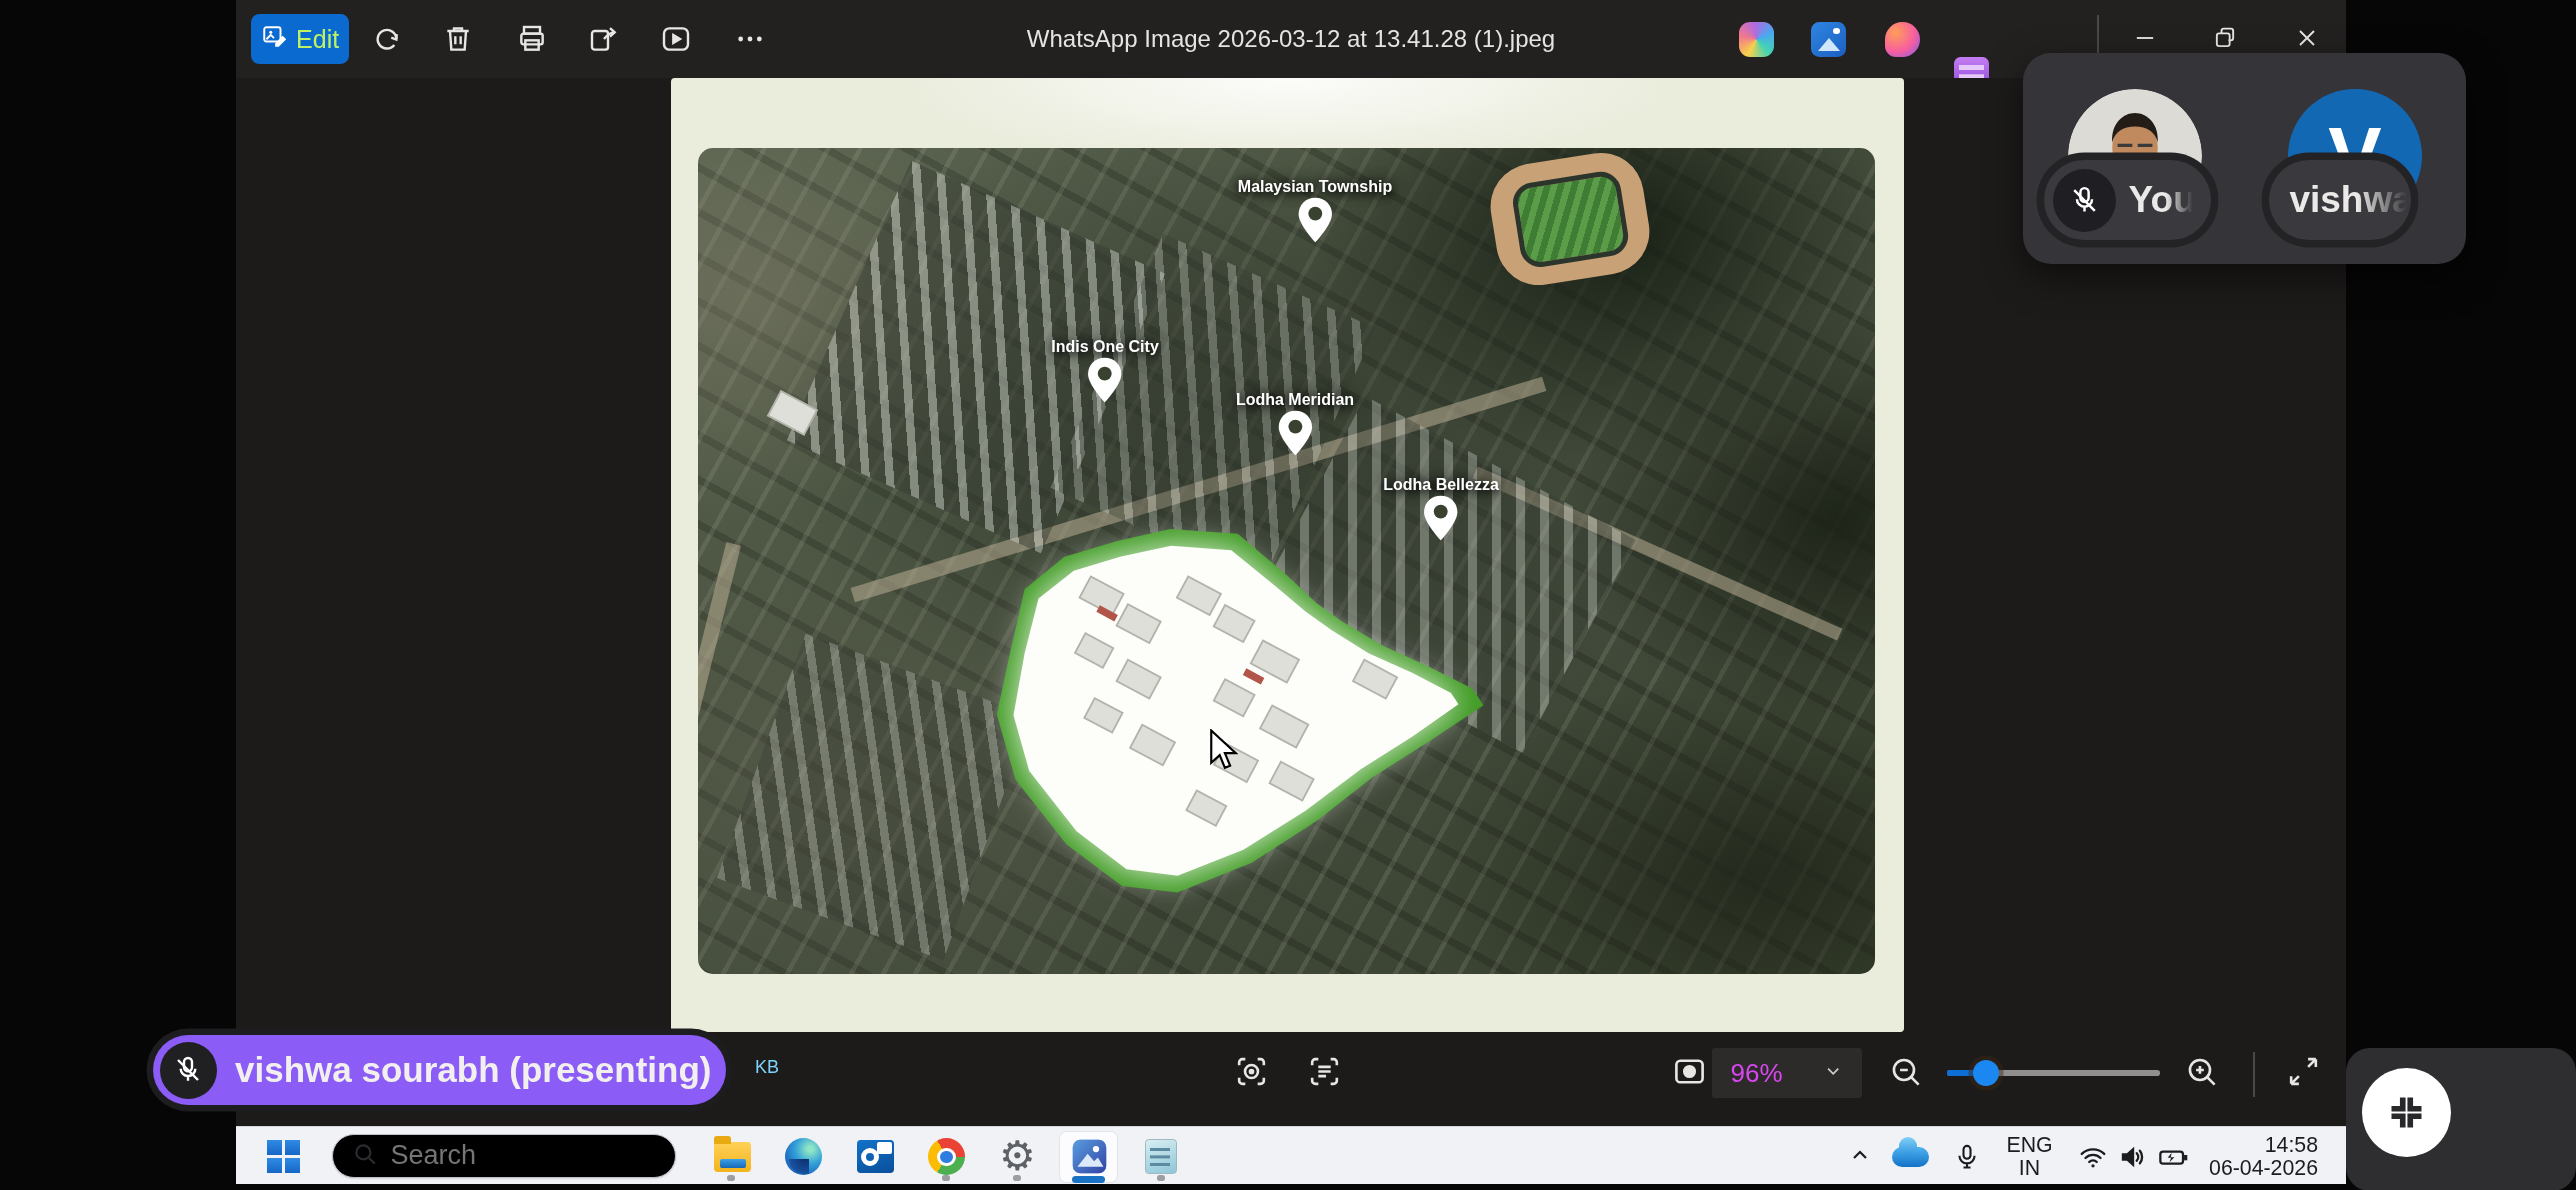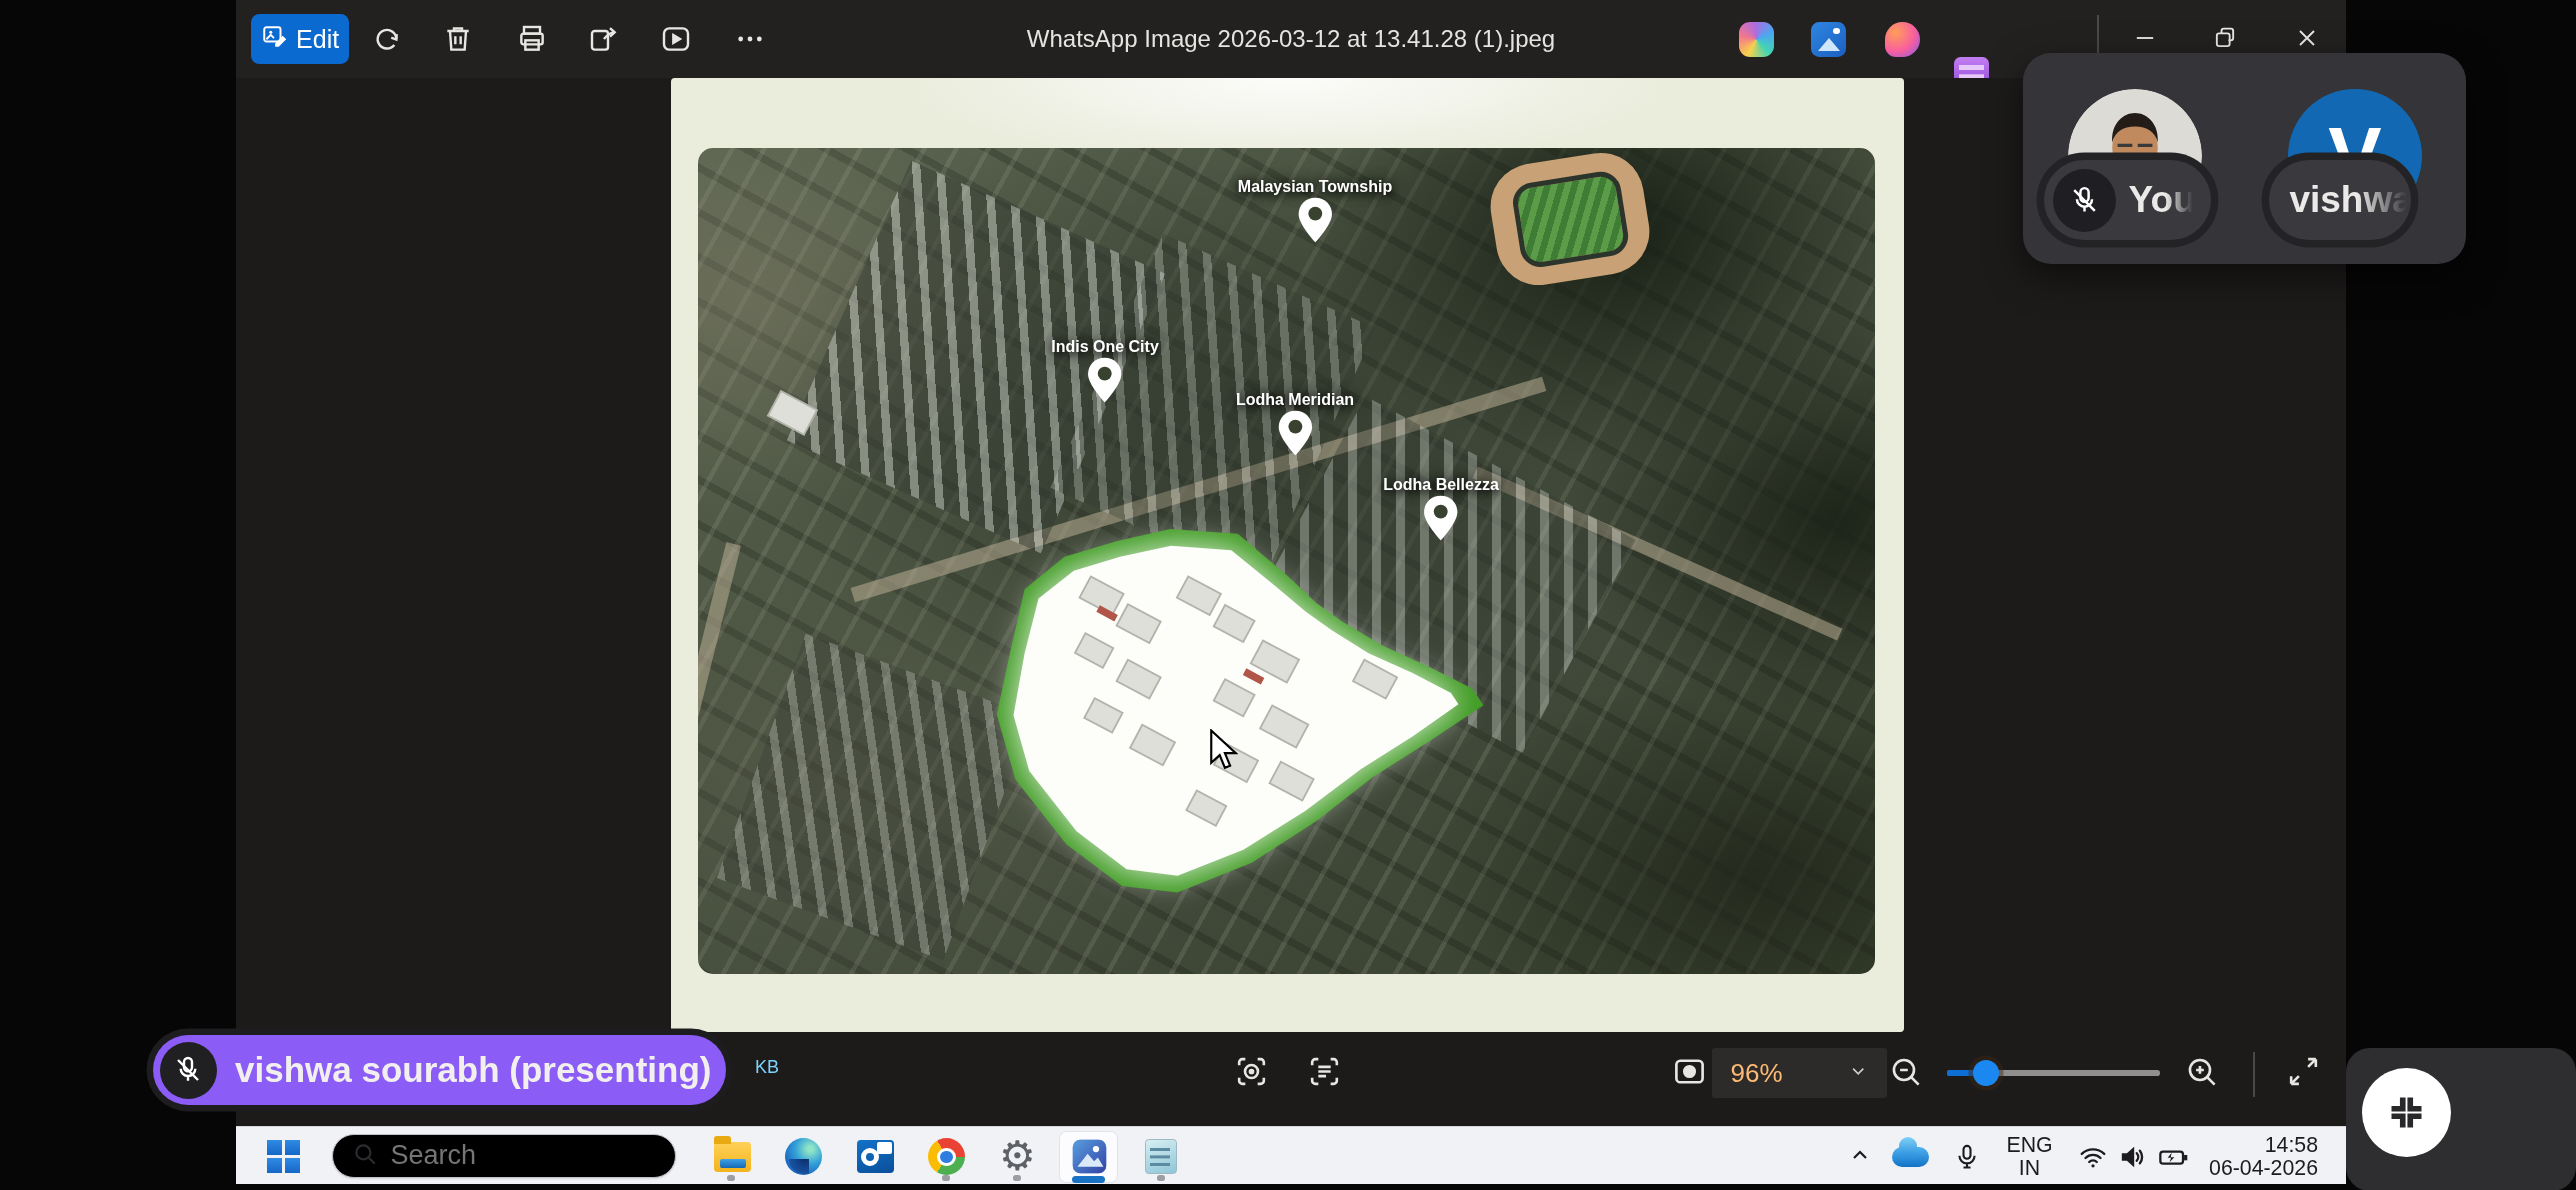--- a/index.html
+++ b/index.html
@@ -6,21 +6,21 @@
   html,body { background:#000; }
   body { font-family:"Liberation Sans", sans-serif; }
   .screen { position:relative; width:2576px; height:1191px; background:#060606; overflow:hidden; }
 
   
   .shared { position:absolute; left:236px; top:0; width:2110px; height:1184px; background:#1d1b1a; }
 
   
   .titlebar { position:absolute; left:0; top:0; width:100%; height:78px; background:#232120; }
   .edit-btn { position:absolute; left:15px; top:14px; width:98px; height:50px; border-radius:8.3px;
-              background:#0b6ad0; color:#ffffff; display:flex; align-items:center; justify-content:center;
+              background:#0b6ad0; color:#bef264; display:flex; align-items:center; justify-content:center;
               gap:9.3px; font-size:25px; }
   .tbtn { position:absolute; top:16.7px; width:45px; height:45px; display:flex; align-items:center; justify-content:center; border-radius:7.4px; }
   .tbtn svg { display:block; }
   .win-title { position:absolute; left:0; right:0; top:0; height:78px; display:flex; align-items:center; justify-content:center;
                color:#e6e4e1; font-size:24px; pointer-events:none; }
   .appico { position:absolute; top:22px; width:35px; height:35px; border-radius:8.3px; }
   .tb-divider { position:absolute; left:1861px; top:15px; width:1.9px; height:48px; background:#4a4848; }
   .winctl { position:absolute; top:15px; width:52px; height:48px; display:flex; align-items:center; justify-content:center; color:#e8e8e8; }
 
   
@@ -59,22 +59,22 @@
                     background:repeating-linear-gradient(115deg,#3e7d33 0 6.5px,#5a9c47 6.5px 13px); }
   .siteplan { position:absolute; left:0; top:0; }
   .pin { position:absolute; transform:translate(-50%,0); display:flex; flex-direction:column; align-items:center; }
   .pin-label { color:#fff; font-size:16px; font-weight:bold; white-space:nowrap;
                text-shadow:0 0 15px rgba(0,0,0,.95), 0 1.9px 7.4px rgba(0,0,0,.85); }
   .cursor { position:absolute; }
 
   
   .status-text { position:absolute; color:#7dd3fc; font-size:18px; }
   .sbtn { position:absolute; width:48px; height:48px; top:1049px; display:flex; align-items:center; justify-content:center; border-radius:7.4px; }
-  .zoom-pct { position:absolute; left:1476px; top:1048px; width:175px; height:50px; background:#2c2b2a; border-radius:3px;
-              color:#fdba74; font-size:26px; display:flex; align-items:center; justify-content:space-between; padding:0 18.5px; }
+  .zoom-pct { position:absolute; left:1476px; top:1048px; width:150px; height:50px; background:#2c2b2a; border-radius:3px;
+              color:#d946ef; font-size:26px; display:flex; align-items:center; justify-content:space-between; padding:0 18.5px; }
   .slider { position:absolute; left:1711px; top:1070px; width:213px; height:5.6px; background:#8f8f8f; border-radius:2.8px; }
   .slider .fill { position:absolute; left:0; top:0; height:5.6px; width:37px; background:#0d6ed6; border-radius:2.8px; }
   .slider .thumb { position:absolute; left:26px; top:-10.2px; width:26px; height:26px; border-radius:50%; background:#1b88f2; box-shadow:0 0 0 4.6px rgba(60,40,20,.45); }
   .sb-divider { position:absolute; left:2017px; top:1052px; width:1.9px; height:45px; background:#4a4848; }
 
   
   .taskbar { position:absolute; left:0; top:1126px; width:100%; height:58px; background:#f1f2f6; border-top:0.9px solid #d6d7db; }
   .start { position:absolute; left:31px; top:13px; width:33px; height:33px; display:grid; grid-template-columns:15px 15px; grid-template-rows:15px 15px; gap:2.8px; }
   .start i { background:linear-gradient(180deg,#2f8be4,#1667c6); }
   .searchbox { position:absolute; left:96px; top:6.5px; width:344px; height:44px; background:#000000; border:0.9px solid #bfc2ca;

